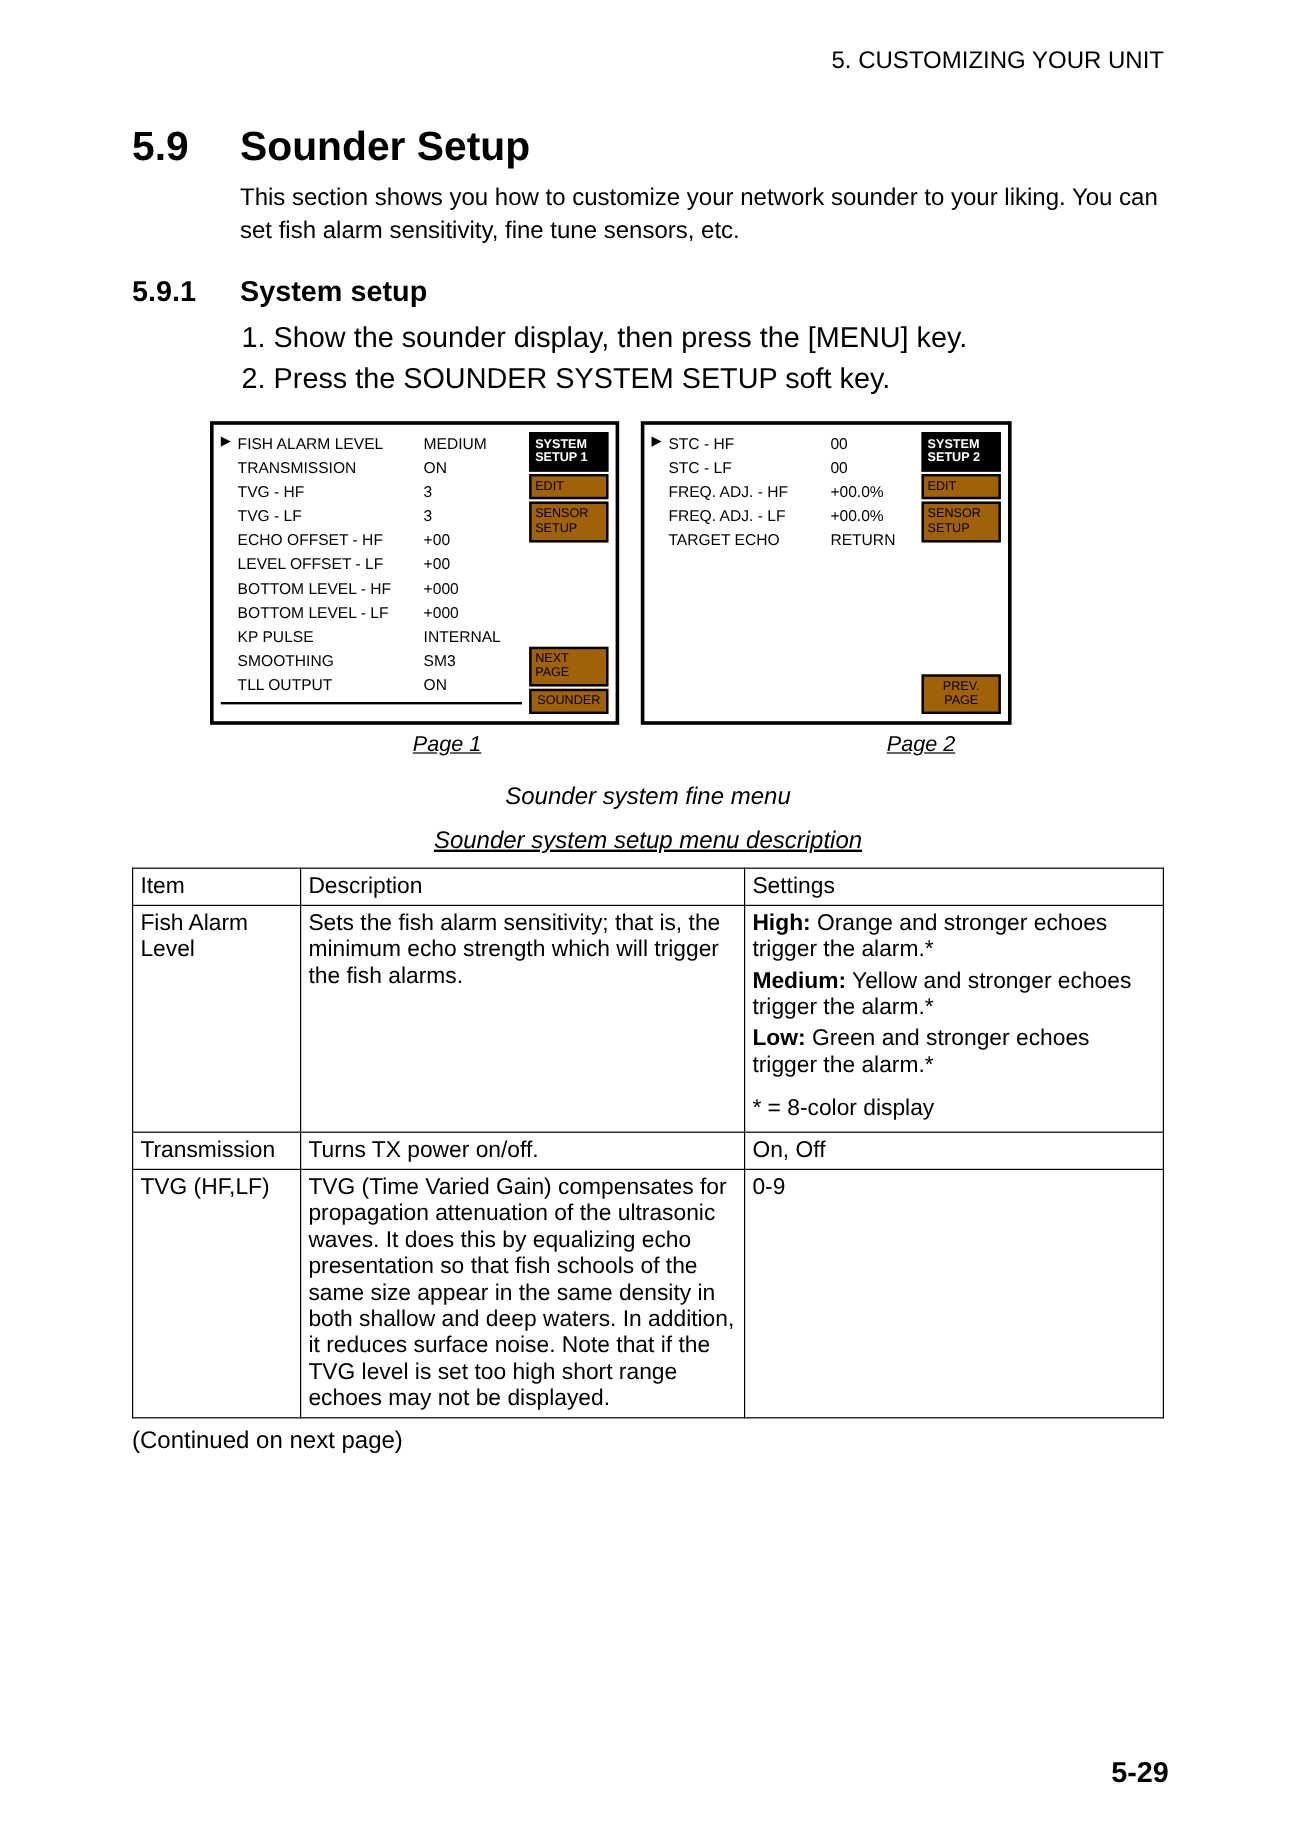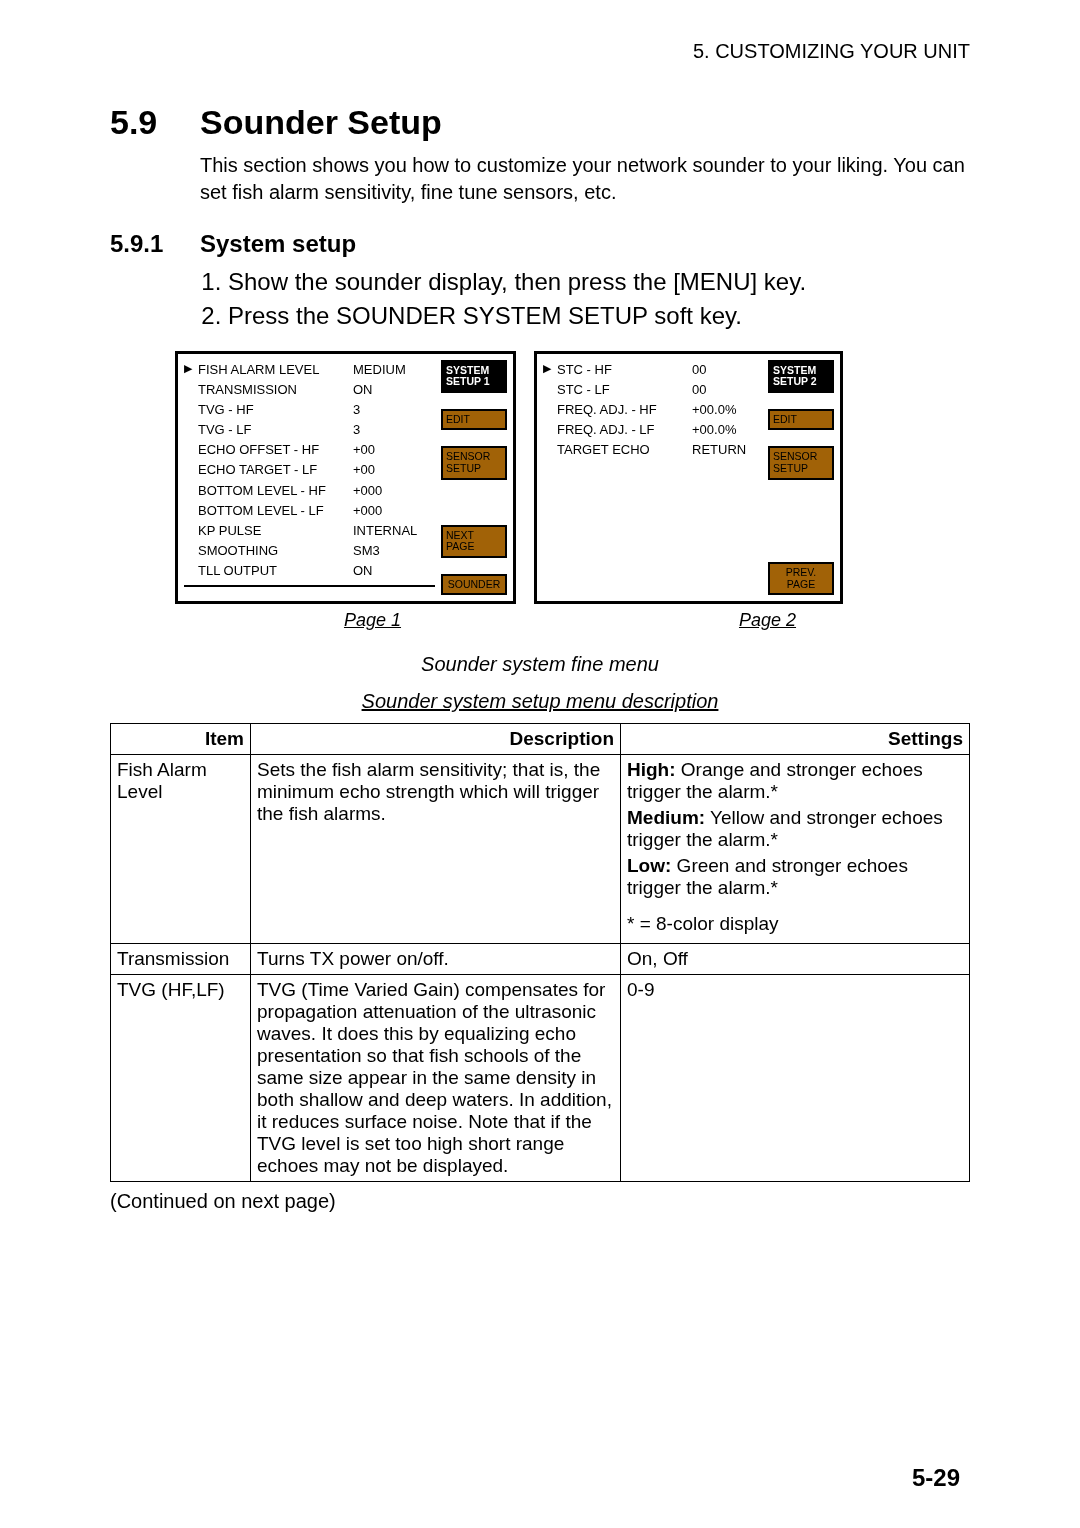--- a/index.html
+++ b/index.html
@@ -67,21 +67,21 @@
   .col-val   { width: 82px; }
   .cursor::before {
     content: "\25B6";
     position: absolute;
     left: 0px;
     font-size: 11px;
   }
   .softkeys {
     display: flex;
     flex-direction: column;
-    gap: 16px;
+    gap: 2px;
     width: 66px;
   }
   .sk-box {
     border: 2px solid #000;
     font-size: 10.5px;
     line-height: 1.1;
     padding: 3px 3px;
     background: #a16207;
   }
   .sk-active {
@@ -122,30 +122,30 @@
     border-collapse: collapse;
     width: 100%;
     font-size: 19px;
   }
   table.desc th, table.desc td {
     border: 1.5px solid #000;
     padding: 4px 6px;
     vertical-align: top;
     text-align: left;
   }
-  table.desc th { text-align: right; font-weight: bold; }
+  table.desc th { text-align: left; font-weight: normal; }
   table.desc td.settings p { margin: 0 0 4px 0; }
   .note {
     font-size: 20px;
     margin: 8px 0 0 0;
   }
   .page-num {
     position: absolute;
     bottom: 36px;
-    right: 120px;
+    right: 106px;
     font-size: 24px;
     font-weight: bold;
   }
   .spacer { flex: 1 1 auto; }
   .scrollbar-strip {
     border-top: 2px solid #000;
     height: 8px;
     margin-top: 4px;
   }
 </style>
@@ -185,21 +185,21 @@
         </div>
       <div class="panel-row">
           <div class="col-label">TVG - LF</div>
           <div class="col-val">3</div>
         </div>
       <div class="panel-row">
           <div class="col-label">ECHO OFFSET - HF</div>
           <div class="col-val">+00</div>
         </div>
       <div class="panel-row">
-          <div class="col-label">ECHO TARGET - LF</div>
+          <div class="col-label">LEVEL OFFSET - LF</div>
           <div class="col-val">+00</div>
         </div>
       <div class="panel-row">
           <div class="col-label">BOTTOM LEVEL - HF</div>
           <div class="col-val">+000</div>
         </div>
       <div class="panel-row">
           <div class="col-label">BOTTOM LEVEL - LF</div>
           <div class="col-val">+000</div>
         </div>

